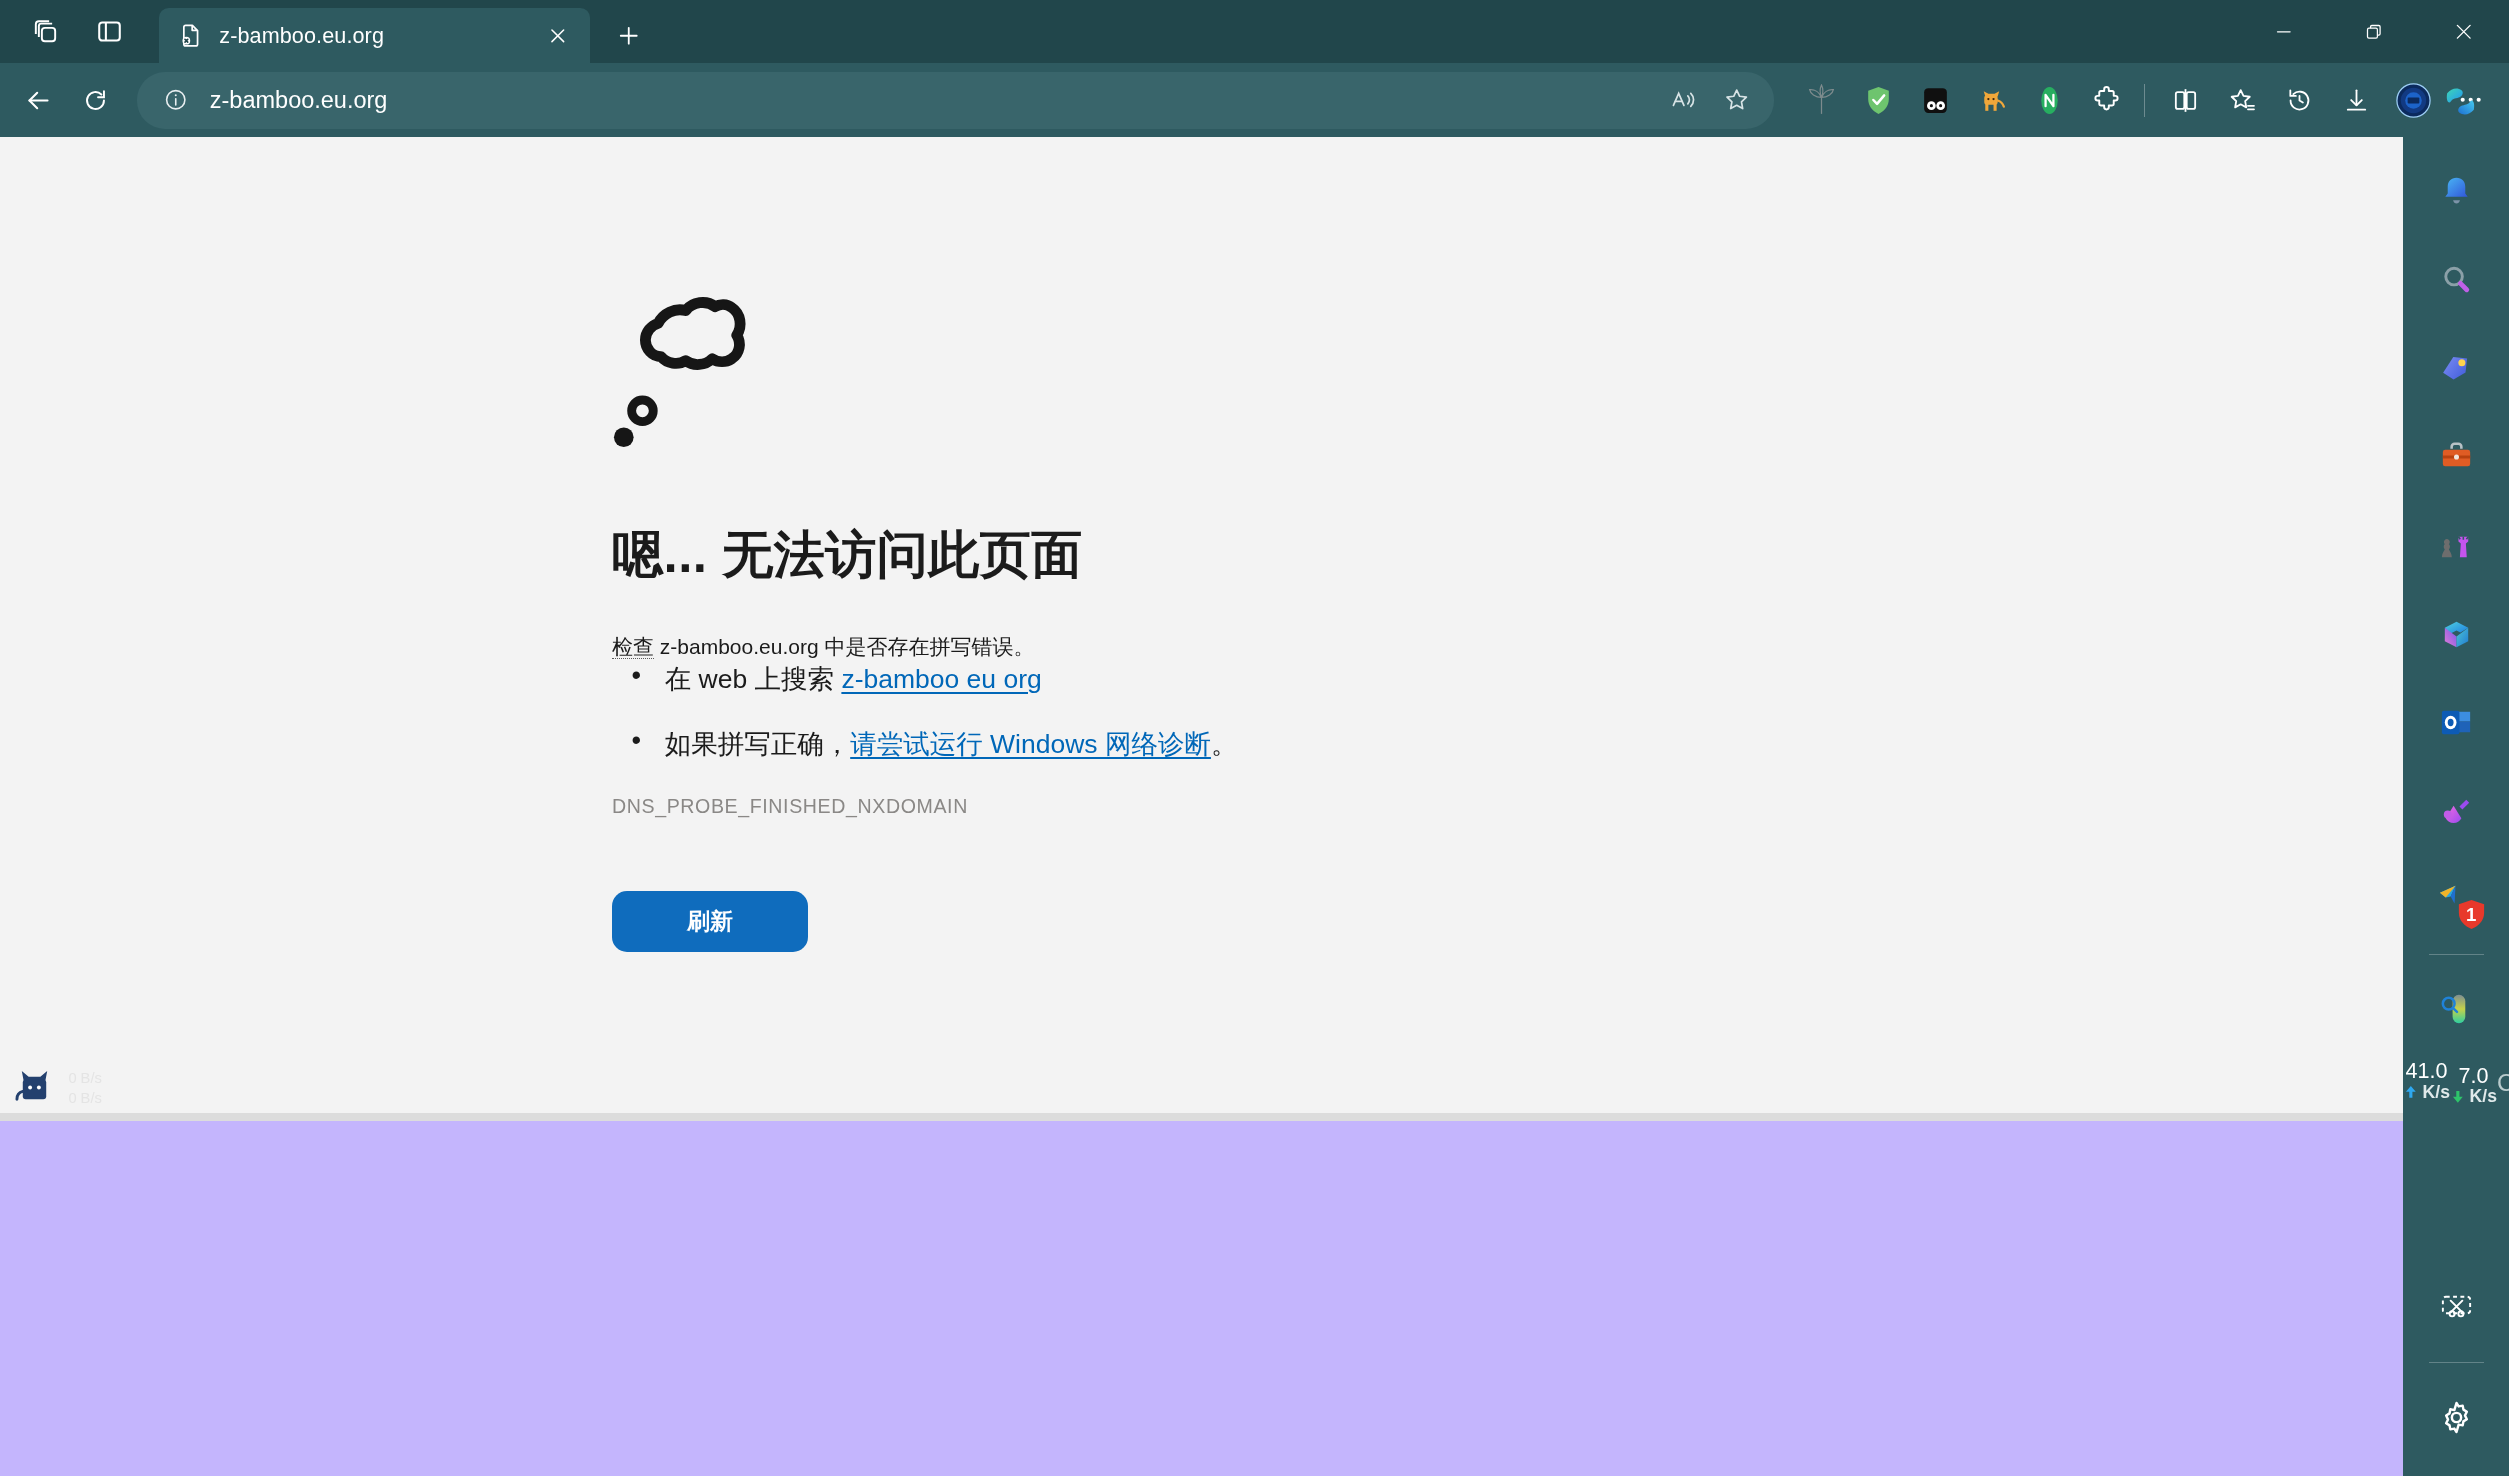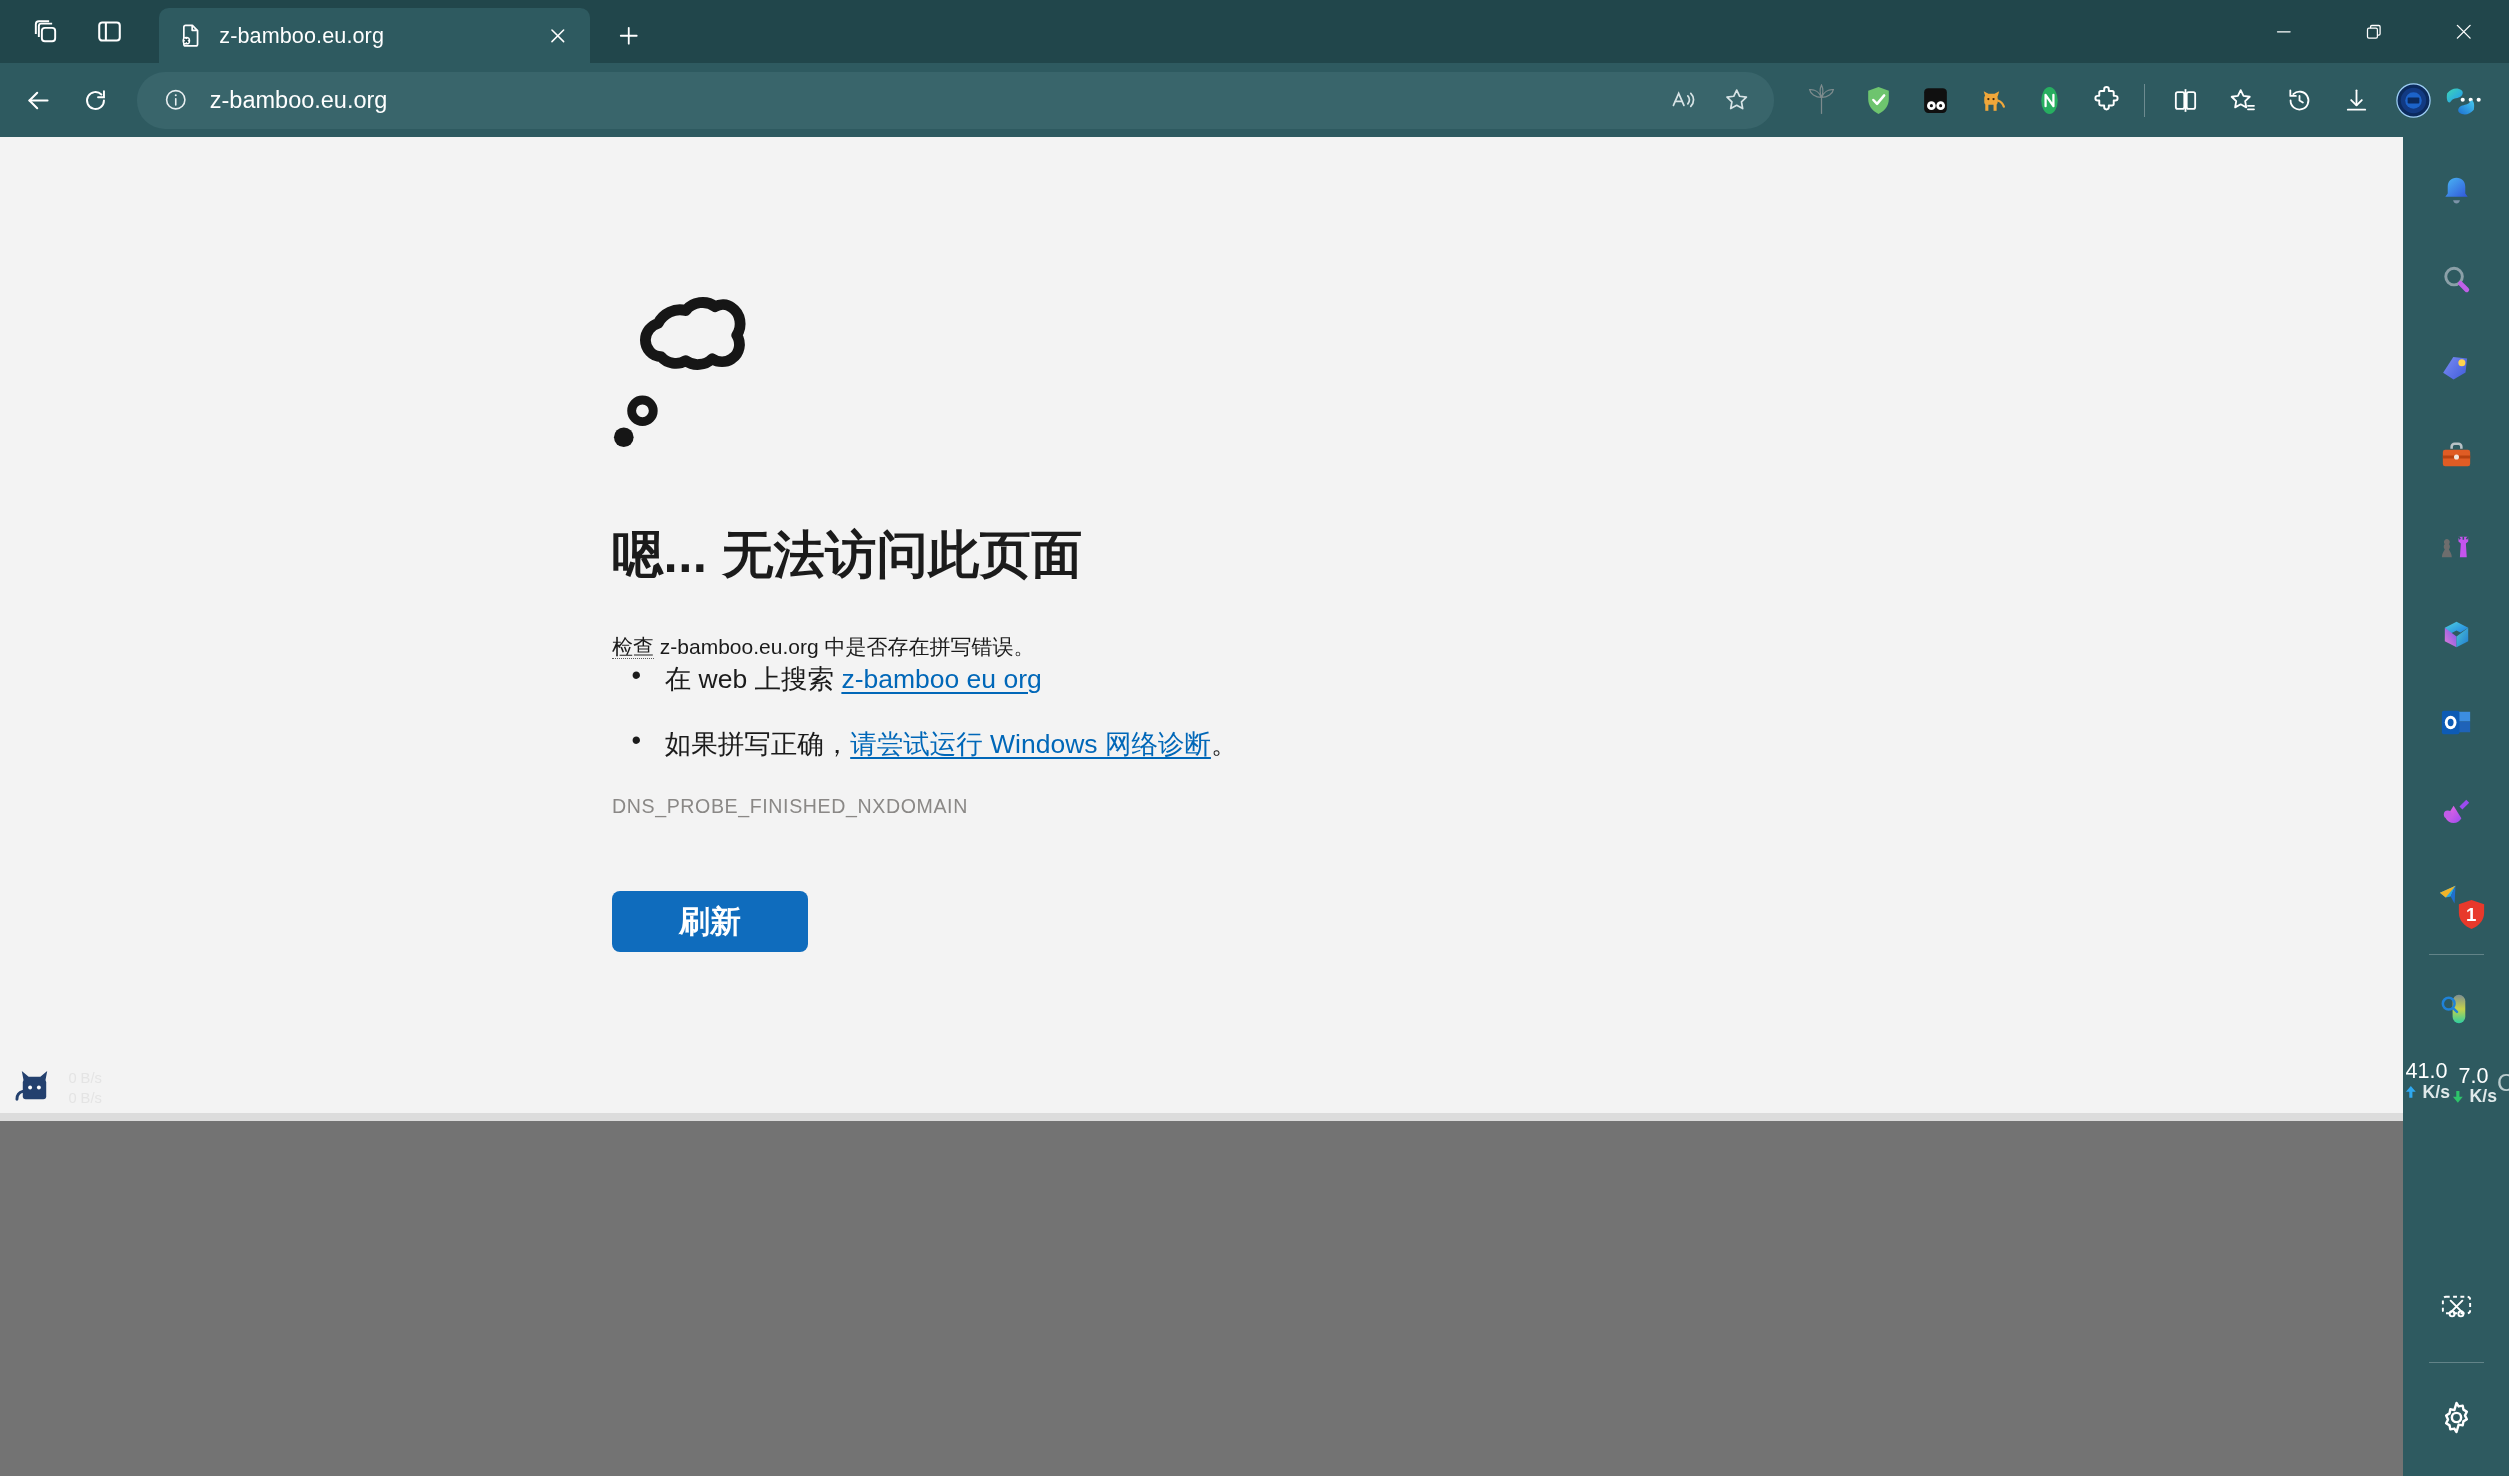--- a/index.html
+++ b/index.html
@@ -2,21 +2,21 @@
 <html><head>
 <meta charset="utf-8">
 <style>
   * { box-sizing: border-box; margin: 0; padding: 0; }
   html, body {
     width: 2509px; height: 1476px;
     overflow: hidden;
     font-family: "Liberation Sans", "DejaVu Sans", sans-serif;
     background: #f3f3f3;
   }
-  #app { position: relative; width: 2509px; height: 1476px; background: #737373; }
+  #app { position: relative; width: 2509px; height: 1476px; background: #c4b5fd; }
 
   
   .tabstrip {
     position: absolute; left:0; top:0; width: 2509px; height: 63px;
     background: #21464b;
     display: flex; align-items: flex-end;
   }
   .tabstrip-left { display: flex; align-items: center; height: 63px; padding-left: 17.6px; gap: 9.8px; }
   .ts-btn {
     width: 55px; height: 55px; display: flex; align-items: center; justify-content: center;
@@ -105,22 +105,22 @@
   }
   a.errlink { color: #0067b8; text-decoration: underline; text-underline-offset: 3.9px; }
   .err-code {
     font-size: 19.6px; color: #8a8886; letter-spacing: 0.6px;
     margin-top: 33px; margin-bottom: 73px;
   }
   .refresh-btn {
     display: inline-flex; align-items: center; justify-content: center;
     min-width: 196px; height: 61px; padding: 0 27.4px;
     background: #0f6cbd; color: #ffffff;
-    font-size: 31px; font-weight: bold;
-    border: none; border-radius: 8px; cursor: pointer;
+    font-size: 23px; font-weight: bold;
+    border: none; border-radius: 15px; cursor: pointer;
   }
 
   
   .netwidget {
     position: absolute; left: 13.7px; bottom: 9.8px;
     display: flex; align-items: center; gap: 13.7px;
   }
   .netwidget-text { display: flex; flex-direction: column; color: #e4e4e4; font-size: 14.7px; line-height: 1.35; }
 
   

